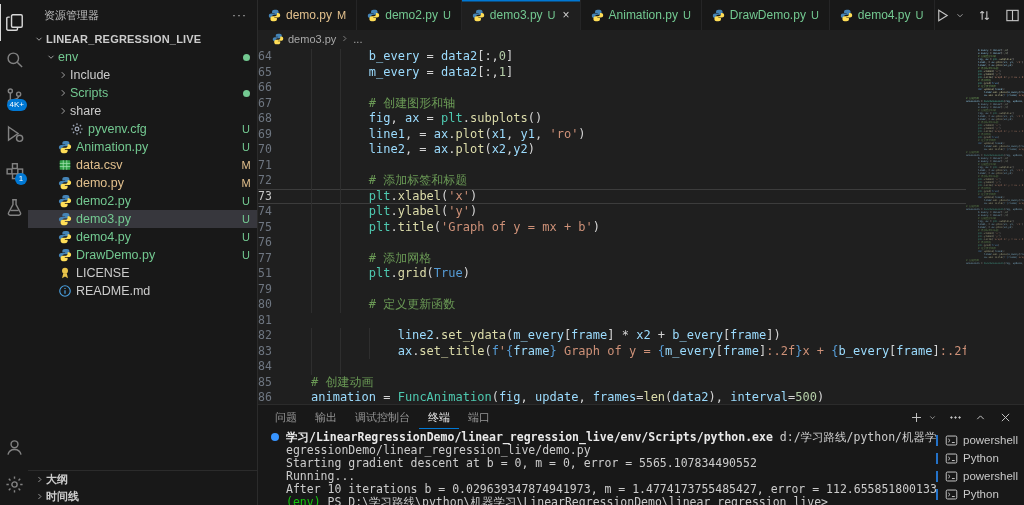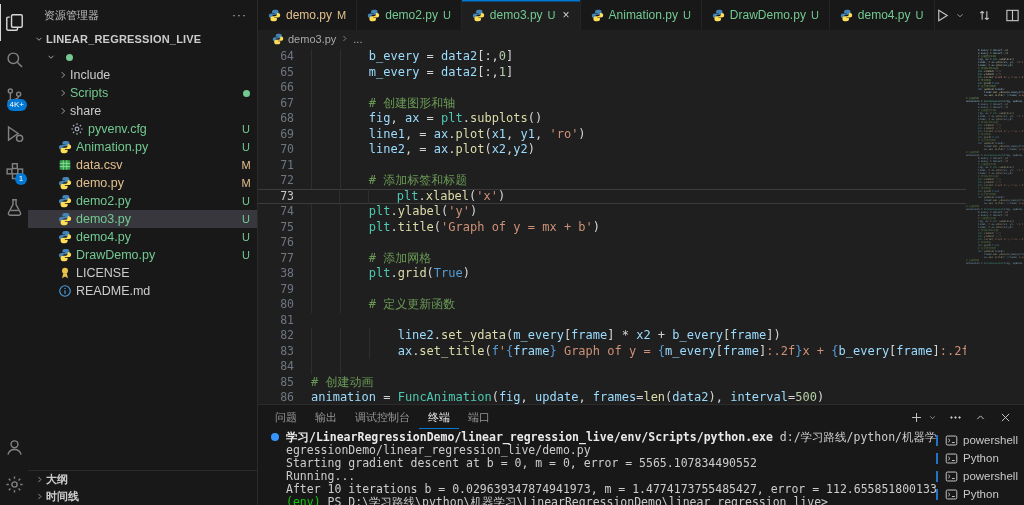--- a/index.html
+++ b/index.html
@@ -54,22 +54,22 @@
   .ed-actions svg { width:15px; height:15px; }
 
   .breadcrumb { height:17px; display:flex; align-items:center; padding-left:14px; font-size:11px;
     color:#a9a9a9; background:#1f1f1f; flex-shrink:0; gap:4px; }
   .breadcrumb .ficon { width:12px; height:12px; display:flex; }
 
   .editor { flex:1; display:flex; overflow:hidden; position:relative; background:#1f1f1f; }
   .codearea { flex:1; overflow:hidden; padding-top:2px; font-family:"DejaVu Sans Mono",monospace;
     font-size:12px; }
   .cline { height:15.5px; line-height:15.5px; display:flex; white-space:pre; }
-  .cline.cur { box-shadow:inset 0 1px 0 #3c3c3c, inset 0 -1px 0 #3c3c3c;gap:28px; }
-  .cline .num { width:36px; text-align:right; color:#6e7681; flex-shrink:0; font-size:11.5px; }
+  .cline.cur { box-shadow:inset 0 1px 0 #3c3c3c, inset 0 -1px 0 #3c3c3c; }
+  .cline .num { width:36px; text-align:left; color:#6e7681; flex-shrink:0; font-size:11.5px; }
   .cline.cur .num { color:#c6c6c6; }
   .cline .ctext { padding-left:17px; }
   .gd { display:inline-block; width:4ch; height:15.5px; box-shadow:inset 1px 0 0 #2e2e2e; vertical-align:top; }
   .tk-v{color:#9cdcfe} .tk-k{color:#569cd6} .tk-f{color:#dcdcaa} .tk-s{color:#ce9178}
   .tk-n{color:#b5cea8} .tk-c{color:#6a9955} .tk-m{color:#4ec9b0} .tk-p{color:#d4d4d4}
 
   .minimap { width:58px; flex-shrink:0; overflow:hidden; padding-top:2px; opacity:.85;
     font-family:"DejaVu Sans Mono",monospace; }
   .mline { font-size:2.5px; line-height:3px; white-space:pre; }
 
@@ -176,20 +176,21 @@
           </span>
           <span class="lbl c-plain root">LINEAR_REGRESSION_LIVE</span>
           <span class="gitbadge" style="color: rgb(115, 201, 145);"></span>
         </div>
         <div class="trow" style="padding-left: 16px;">
           <span class="chev">
             <svg viewBox="0 0 16 16" fill="none" stroke="currentColor" stroke-width="1.2" style="width: 10px; height: 10px;">
               <path d="M4 6l4 4 4-4"></path>
             </svg>
           </span>
+          <span class="lbl c-green">env</span>
           <span class="gitbadge"><span class="gitdot"></span></span>
         </div>
         <div class="trow" style="padding-left: 28px;">
           <span class="chev">
             <svg viewBox="0 0 16 16" fill="none" stroke="currentColor" stroke-width="1.2" style="width: 10px; height: 10px;">
               <path d="M6 3.5l4.5 4.5L6 12.5"></path>
             </svg>
           </span>
           <span class="lbl c-plain">Include</span>
           <span class="gitbadge" style="color: rgb(115, 201, 145);"></span>
@@ -456,21 +457,21 @@
           <div class="cline"><span class="num">68</span><span class="ctext"><span class="gd"></span><span class="gd"></span><span class="tk-v">fig</span><span class="tk-p">, </span><span class="tk-v">ax</span><span class="tk-p"> = </span><span class="tk-m">plt</span><span class="tk-p">.</span><span class="tk-f">subplots</span><span class="tk-p">()</span></span></div>
           <div class="cline"><span class="num">69</span><span class="ctext"><span class="gd"></span><span class="gd"></span><span class="tk-v">line1</span><span class="tk-p">, = </span><span class="tk-v">ax</span><span class="tk-p">.</span><span class="tk-f">plot</span><span class="tk-p">(</span><span class="tk-v">x1</span><span class="tk-p">, </span><span class="tk-v">y1</span><span class="tk-p">, </span><span class="tk-s">'ro'</span><span class="tk-p">)</span></span></div>
           <div class="cline"><span class="num">70</span><span class="ctext"><span class="gd"></span><span class="gd"></span><span class="tk-v">line2</span><span class="tk-p">, = </span><span class="tk-v">ax</span><span class="tk-p">.</span><span class="tk-f">plot</span><span class="tk-p">(</span><span class="tk-v">x2</span><span class="tk-p">,</span><span class="tk-v">y2</span><span class="tk-p">)</span></span></div>
           <div class="cline"><span class="num">71</span><span class="ctext"><span class="gd"></span><span class="gd"></span></span></div>
           <div class="cline"><span class="num">72</span><span class="ctext"><span class="gd"></span><span class="gd"></span><span class="tk-c"># 添加标签和标题</span></span></div>
           <div class="cline cur"><span class="num">73</span><span class="ctext"><span class="gd"></span><span class="gd"></span><span class="tk-m">plt</span><span class="tk-p">.</span><span class="tk-f">xlabel</span><span class="tk-p">(</span><span class="tk-s">'x'</span><span class="tk-p">)</span></span></div>
           <div class="cline"><span class="num">74</span><span class="ctext"><span class="gd"></span><span class="gd"></span><span class="tk-m">plt</span><span class="tk-p">.</span><span class="tk-f">ylabel</span><span class="tk-p">(</span><span class="tk-s">'y'</span><span class="tk-p">)</span></span></div>
           <div class="cline"><span class="num">75</span><span class="ctext"><span class="gd"></span><span class="gd"></span><span class="tk-m">plt</span><span class="tk-p">.</span><span class="tk-f">title</span><span class="tk-p">(</span><span class="tk-s">'Graph of y = mx + b'</span><span class="tk-p">)</span></span></div>
           <div class="cline"><span class="num">76</span><span class="ctext"><span class="gd"></span><span class="gd"></span></span></div>
           <div class="cline"><span class="num">77</span><span class="ctext"><span class="gd"></span><span class="gd"></span><span class="tk-c"># 添加网格</span></span></div>
-          <div class="cline"><span class="num">38</span><span class="ctext"><span class="gd"></span><span class="gd"></span><span class="tk-m">plt</span><span class="tk-p">.</span><span class="tk-f">grid</span><span class="tk-p">(</span><span class="tk-k">True</span><span class="tk-p">)</span></span></div>
+          <div class="cline"><span class="num">51</span><span class="ctext"><span class="gd"></span><span class="gd"></span><span class="tk-m">plt</span><span class="tk-p">.</span><span class="tk-f">grid</span><span class="tk-p">(</span><span class="tk-k">True</span><span class="tk-p">)</span></span></div>
           <div class="cline"><span class="num">79</span><span class="ctext"><span class="gd"></span><span class="gd"></span></span></div>
           <div class="cline"><span class="num">80</span><span class="ctext"><span class="gd"></span><span class="gd"></span><span class="tk-c"># 定义更新函数</span></span></div>
           <div class="cline"><span class="num">81</span></div>
           <div class="cline"><span class="num">82</span><span class="ctext"><span class="gd"></span><span class="gd"></span><span class="gd"></span><span class="tk-v">line2</span><span class="tk-p">.</span><span class="tk-f">set_ydata</span><span class="tk-p">(</span><span class="tk-v">m_every</span><span class="tk-p">[</span><span class="tk-v">frame</span><span class="tk-p">]</span><span class="tk-p"> * </span><span class="tk-v">x2</span><span class="tk-p"> + </span><span class="tk-v">b_every</span><span class="tk-p">[</span><span class="tk-v">frame</span><span class="tk-p">])</span></span></div>
           <div class="cline"><span class="num">83</span><span class="ctext"><span class="gd"></span><span class="gd"></span><span class="gd"></span><span class="tk-v">ax</span><span class="tk-p">.</span><span class="tk-f">set_title</span><span class="tk-p">(</span><span class="tk-k">f</span><span class="tk-s">'</span><span class="tk-k">{</span><span class="tk-v">frame</span><span class="tk-k">}</span><span class="tk-s"> Graph of y = </span><span class="tk-k">{</span><span class="tk-v">m_every</span><span class="tk-p">[</span><span class="tk-v">frame</span><span class="tk-p">]</span><span class="tk-s">:.2f</span><span class="tk-k">}</span><span class="tk-s">x + </span><span class="tk-k">{</span><span class="tk-v">b_every</span><span class="tk-p">[</span><span class="tk-v">frame</span><span class="tk-p">]</span><span class="tk-s">:.2f</span></span></div>
           <div class="cline"><span class="num">84</span><span class="ctext"><span class="gd"></span><span class="gd"></span></span></div>
           <div class="cline"><span class="num">85</span><span class="ctext"><span class="tk-c"># 创建动画</span></span></div>
           <div class="cline"><span class="num">86</span><span class="ctext"><span class="tk-v">animation</span><span class="tk-p"> = </span><span class="tk-m">FuncAnimation</span><span class="tk-p">(</span><span class="tk-v">fig</span><span class="tk-p">, </span><span class="tk-v">update</span><span class="tk-p">, </span><span class="tk-v">frames</span><span class="tk-p">=</span><span class="tk-f">len</span><span class="tk-p">(</span><span class="tk-v">data2</span><span class="tk-p">), </span><span class="tk-v">interval</span><span class="tk-p">=</span><span class="tk-n">500</span><span class="tk-p">)</span></span></div>
         </div>
       <div class="minimap" id="minimap">

